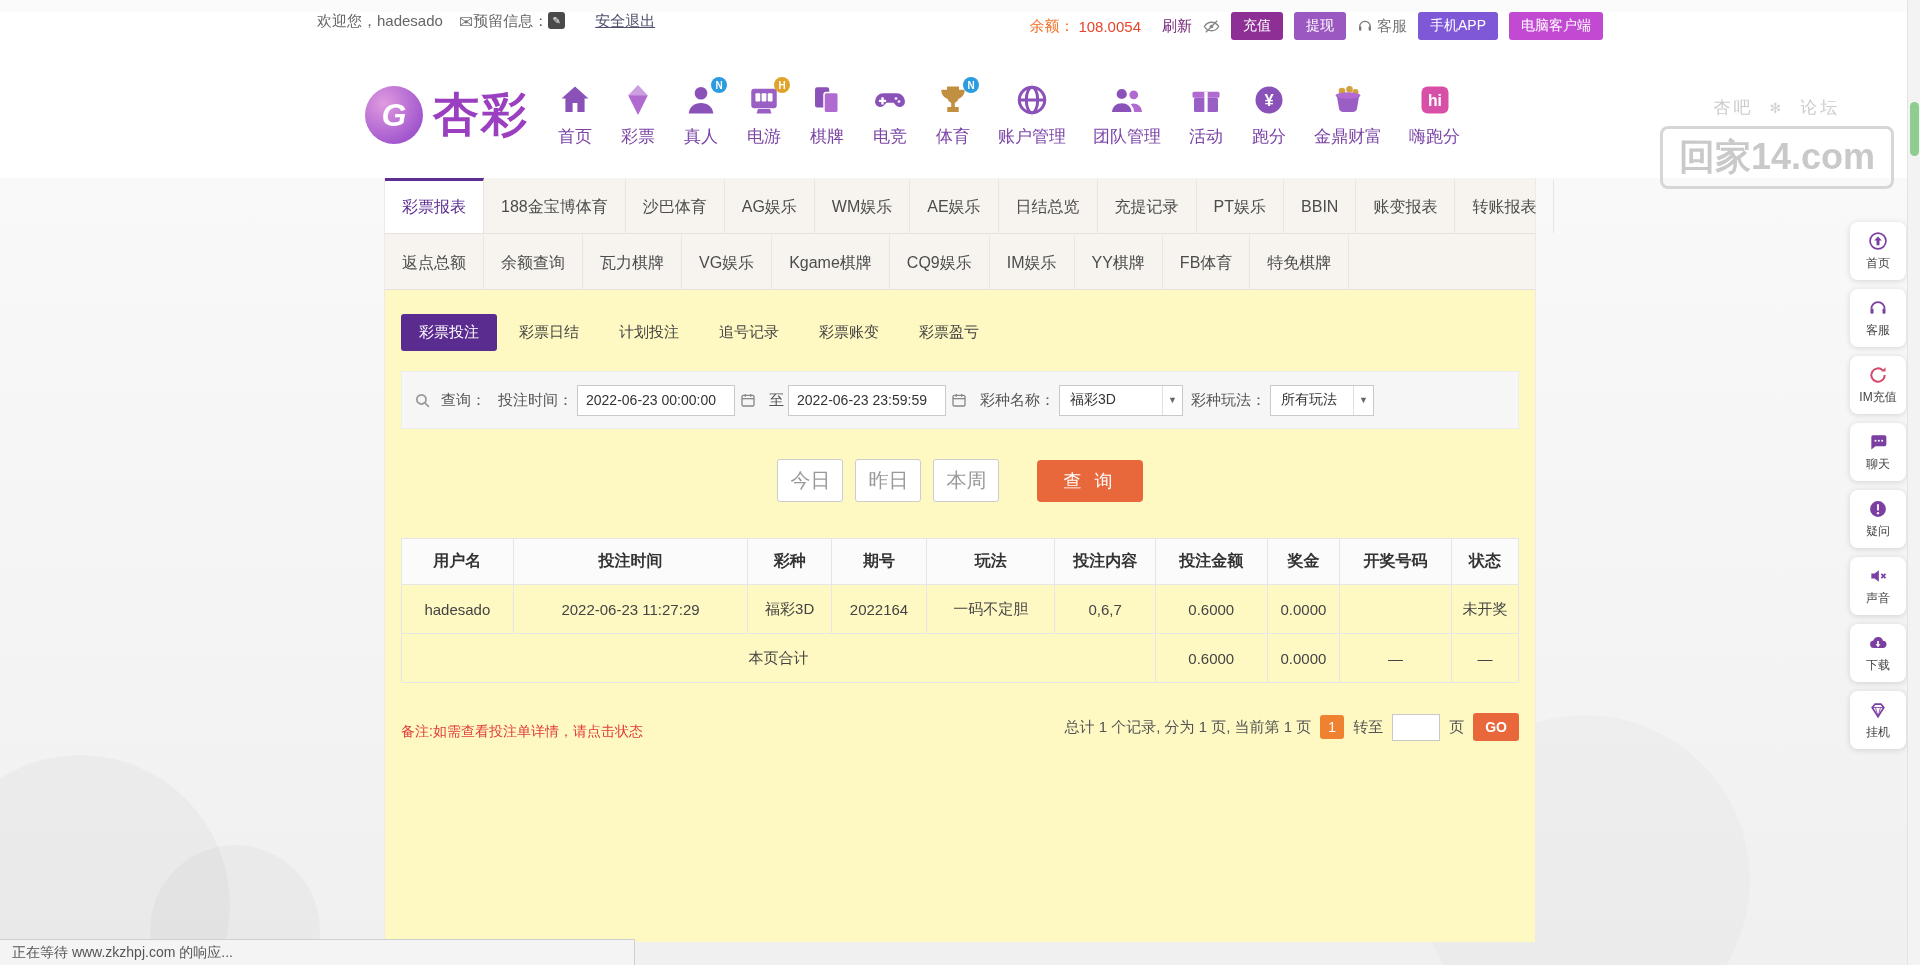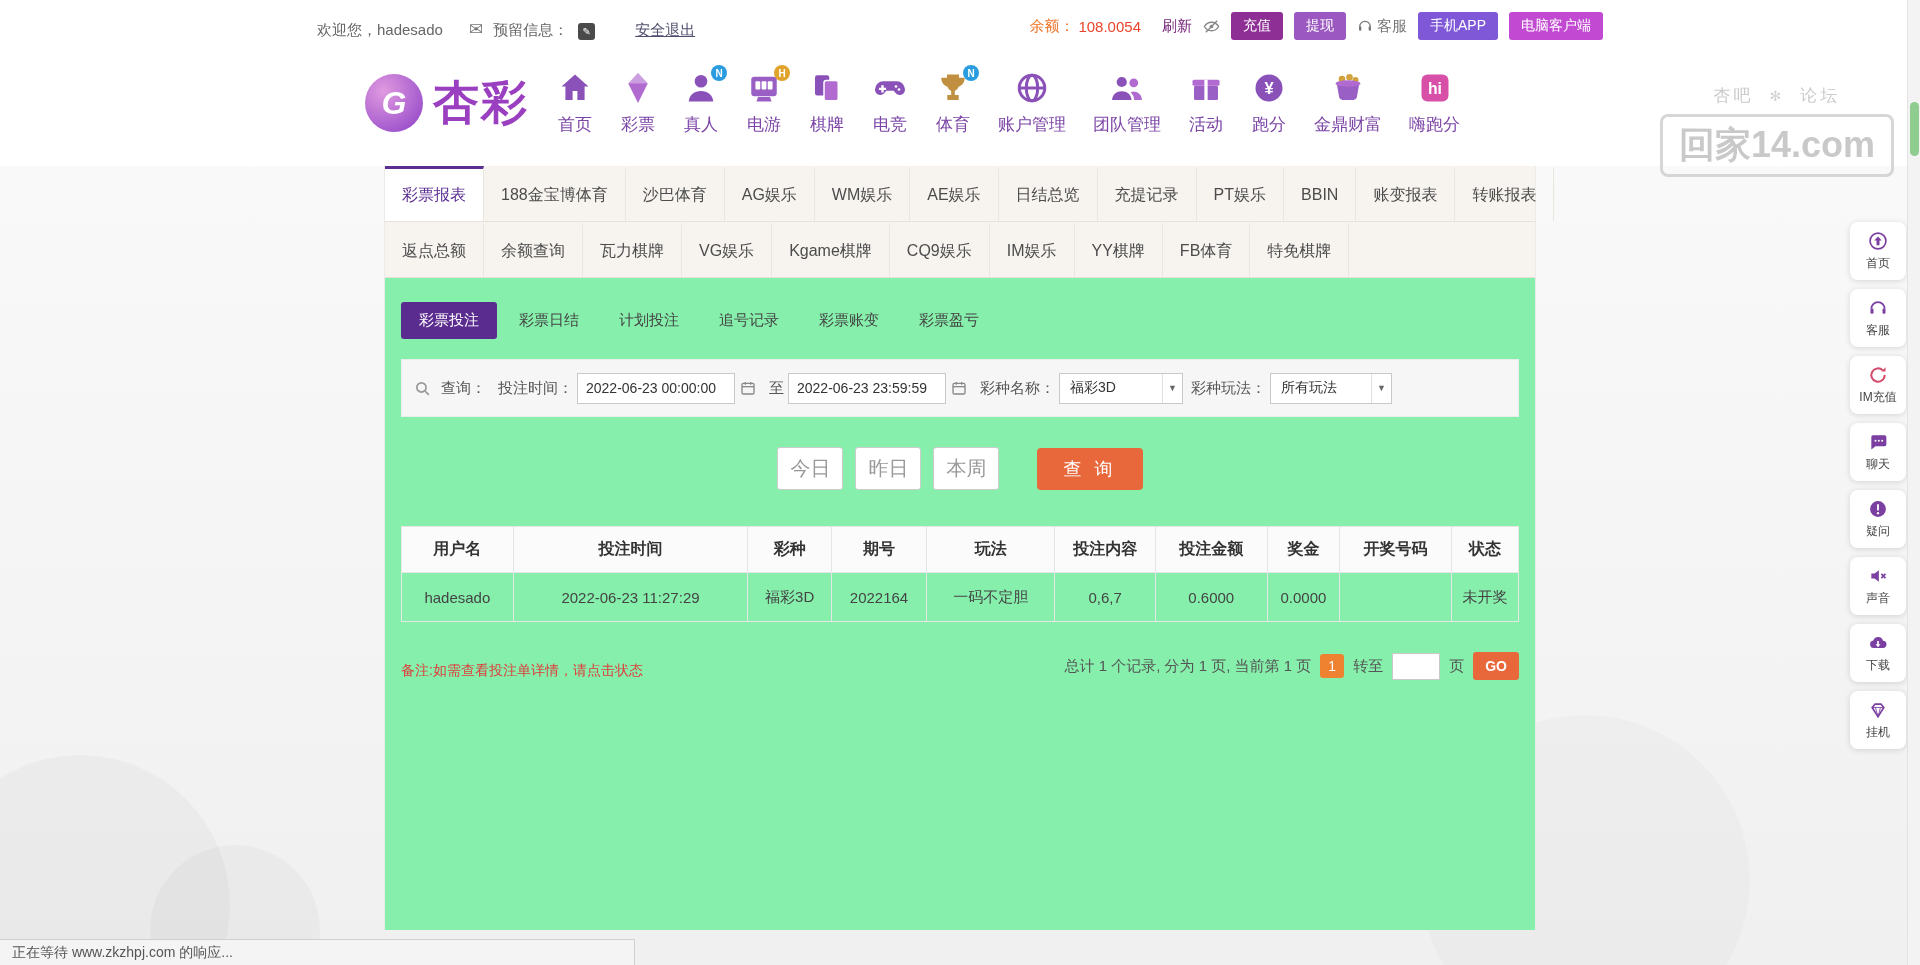--- a/index.html
+++ b/index.html
@@ -4,21 +4,21 @@
 <style>
 *{margin:0;padding:0;box-sizing:border-box}
 html,body{width:1920px;height:965px;overflow:hidden}
 body{font-family:"Liberation Sans","DejaVu Sans",sans-serif;background:linear-gradient(180deg,#fbfbfb,#f0f0f0);position:relative}
 .deco{position:absolute;border-radius:50%;background:rgba(0,0,0,.028);z-index:0}
 .deco.d1{left:-70px;bottom:-90px;width:300px;height:300px}
 .deco.d2{left:150px;bottom:-50px;width:170px;height:170px}
 .deco.d3{right:170px;bottom:-80px;width:330px;height:330px;background:rgba(0,0,0,.02)}
 
 .topbar{height:40px;background:#fff;position:relative;z-index:2}
-.topbar-inner{width:1286px;height:100%;margin:0 auto;display:flex;align-items:flex-end;font-size:15px;color:#666;gap:10px}
+.topbar-inner{width:1286px;height:100%;margin:12px auto;display:flex;align-items:flex-start;font-size:15px;color:#666;}
 .tb-ico{display:inline-flex;align-items:center;cursor:pointer}
 .mail{color:#777;font-size:17px;margin-left:16px}
 .edit-ico{width:17px;height:17px;background:#4a4a4a;color:#fff;font-size:10px;border-radius:3px;display:inline-flex;align-items:center;justify-content:center;cursor:pointer}
 .logout{color:#4f4f6e;text-decoration:underline;margin-left:30px;cursor:pointer}
 .tb-right{margin-left:auto;display:flex;align-items:center;gap:11px}
 .balance-label{color:#f07228}
 .balance-value{color:#e8452c;margin-left:-7px}
 .tb-link{color:#701a75;margin-left:10px;cursor:pointer}
 .tb-text-svc{color:#777;cursor:pointer;margin-left:-7px}
 .tb-btn{border:none;color:#fff;font-size:14px;padding:5px 12px;border-radius:3px;cursor:pointer;font-family:inherit}
@@ -38,21 +38,21 @@
 .nav-ico svg{width:36px;height:36px;display:block}
 .nav-label{font-size:17px;color:#7b44a6;white-space:nowrap}
 .badge{position:absolute;top:-5px;right:-8px;width:16px;height:16px;border-radius:50%;color:#fff;font-size:10px;font-weight:bold;display:flex;align-items:center;justify-content:center}
 .badge-n{background:#2b9ce0}
 .badge-h{background:#e0a32b}
 .watermark{position:absolute;right:26px;top:44px;text-align:center;color:#cbcbcb;z-index:1}
 .wm-top{font-size:17px;letter-spacing:3px;display:flex;gap:16px;justify-content:center;align-items:center;margin-bottom:7px}
 .wm-orn{font-size:14px;color:#d2d2d2}
 .wm-site{border:3px solid #d6d6d6;border-radius:8px;padding:4px 16px;font-size:36px;font-weight:bold;color:#c9c9c9}
 
-.content{width:1152px;margin:0 auto;background:#86efac;min-height:764px;border-left:1px solid #ecebe9;border-right:1px solid #ecebe9;position:relative;z-index:1;padding-bottom:26px}
+.content{width:1152px;margin:0 auto;background:#fef9c3;min-height:764px;border-left:1px solid #ecebe9;border-right:1px solid #ecebe9;position:relative;z-index:1;padding-bottom:26px}
 .tabrow{display:flex;background:#f7f4f0;border-bottom:1px solid #e6e1db}
 .tab{padding:0 17px;line-height:52px;font-size:16px;color:#4c4c4c;border-right:1px solid #eae5df;border-top:3px solid transparent;cursor:pointer;white-space:nowrap}
 .tab.active{background:#fff;color:#5c2e91;border-top-color:#5c2e91}
 .subtabs{display:flex;align-items:center;gap:4px;padding:24px 16px 0}
 .subtab{padding:9px 18px;font-size:15px;color:#444;cursor:pointer;border-radius:3px}
 .subtab.active{background:#5b2c8f;color:#fff}
 
 .filterbar{margin:20px 16px 0;background:#f6f6f6;border:1px solid #ededed;height:58px;display:flex;align-items:center;padding:0 12px;font-size:15px;color:#555}
 .ficon{display:inline-flex;margin-right:2px}
 .flabel{margin:0 4px 0 8px;white-space:nowrap}
@@ -340,21 +340,21 @@
           <path d="M3 10h18" stroke="#888" stroke-width="2"></path>
           <path d="M8 3v4M16 3v4" stroke="#888" stroke-width="2"></path>
         </svg>
     </span>
     <span class="flabel">彩种名称：</span>
     <div class="select" style="width:124px">
       <span class="val">福彩3D</span>
       <span class="arrow">▼</span>
     </div>
     <span class="flabel">彩种玩法：</span>
-    <div class="select" style="width:122px">
+    <div class="select" style="width:104px">
       <span class="val">所有玩法</span>
       <span class="arrow">▼</span>
     </div>
   </div>
 
   <div class="quickrow">
     <button class="qbtn">今日</button>
     <button class="qbtn">昨日</button>
     <button class="qbtn">本周</button>
     <button class="search-btn">查 询</button>
@@ -393,20 +393,27 @@
         <td>2022-06-23 11:27:29</td>
         <td>福彩3D</td>
         <td>2022164</td>
         <td>一码不定胆</td>
         <td>0,6,7</td>
         <td>0.6000</td>
         <td>0.0000</td>
         <td></td>
         <td class="status-open">未开奖</td>
       </tr>
+      <tr>
+        <td colspan="6">本页合计</td>
+        <td>0.6000</td>
+        <td>0.0000</td>
+        <td>—</td>
+        <td>—</td>
+      </tr>
     </tbody>
   </table>
 
   <div class="noterow">
     <span class="note">备注:如需查看投注单详情，请点击状态</span>
     <div class="pagination">
       <span>总计 1 个记录, 分为 1 页, 当前第 1 页</span>
       <span class="page-cur">1</span>
       <span>转至</span>
       <input class="goto-input" style="">

